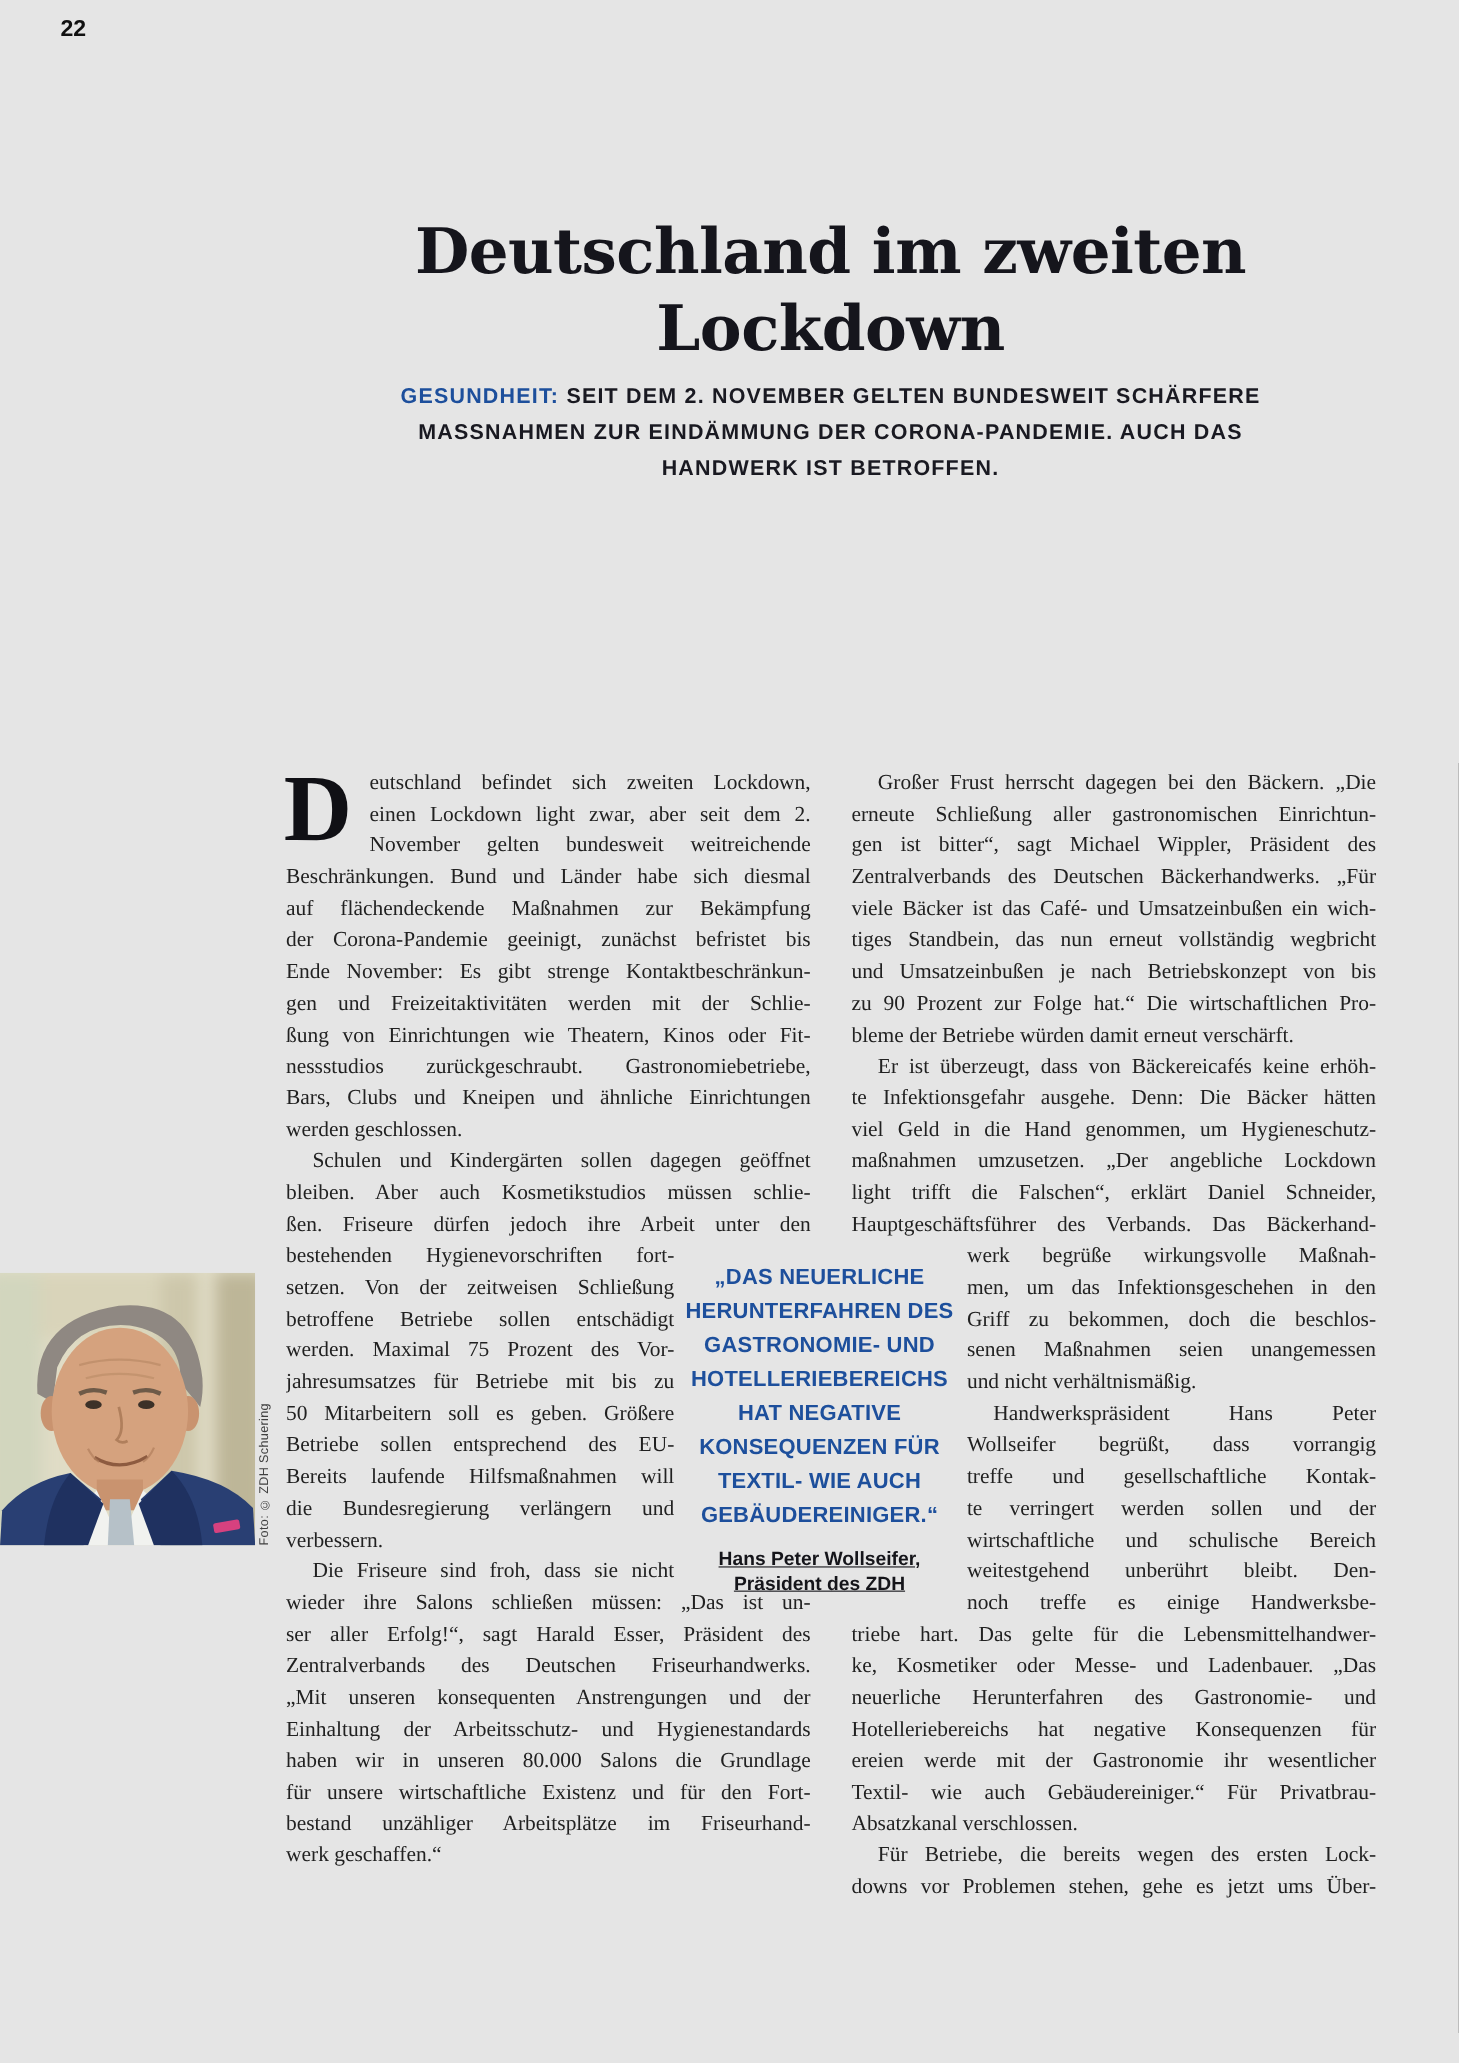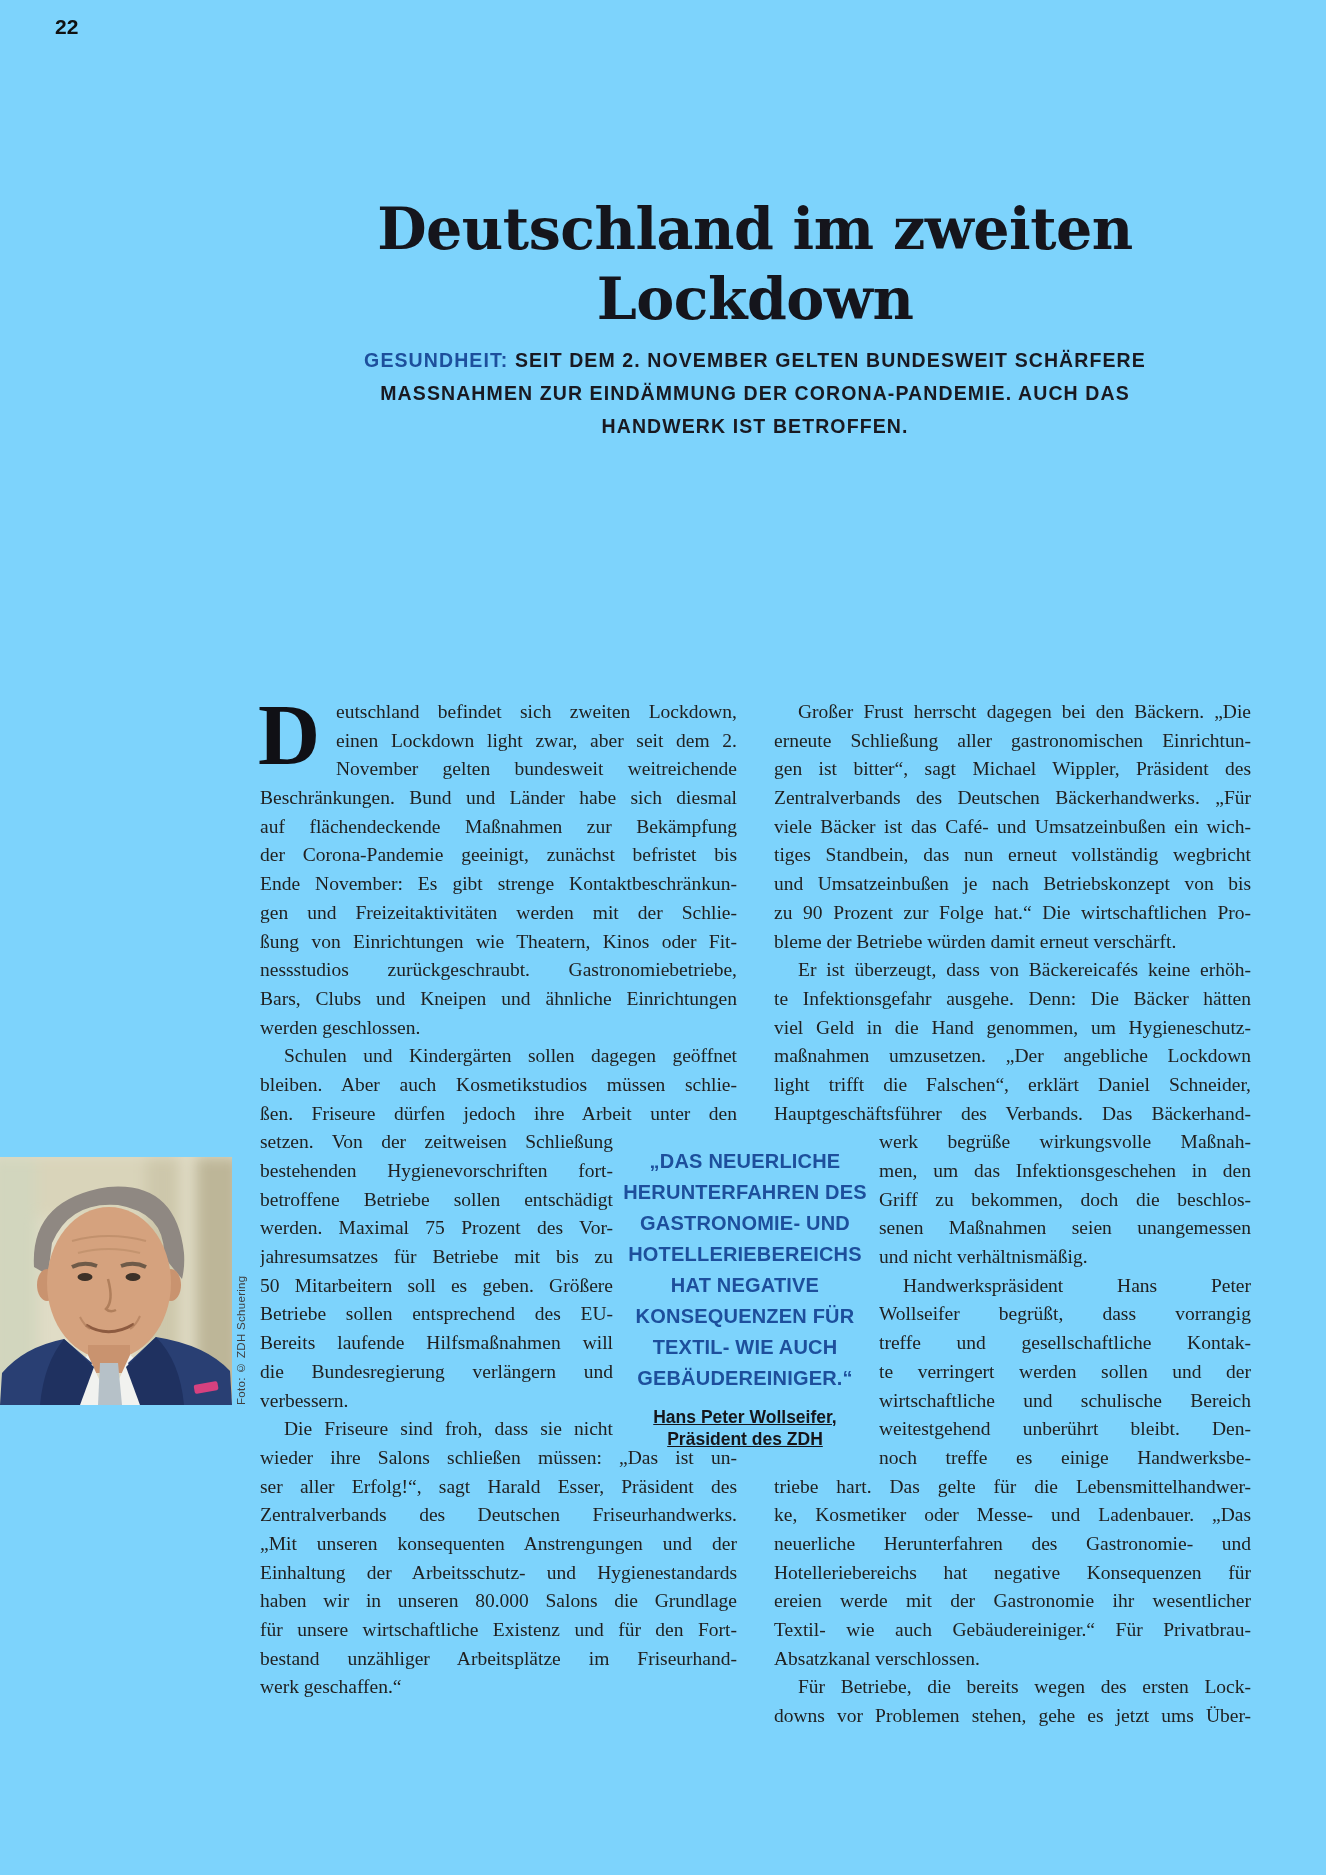--- a/index.html
+++ b/index.html
@@ -1,17 +1,17 @@
 <!DOCTYPE html>
 <html><head>
 <meta charset="utf-8">
 <style>
   html,body{margin:0;padding:0;background:#9a9a9a;}
   #page{
-    position:relative; width:1326px; height:1875px; background:#7dd3fc;
+    position:relative; width:1326px; height:1875px; background:#e5e5e5;
     font-family:"Liberation Serif",serif; color:#212121; overflow:hidden;
     margin:0 auto;
   }
   
   #pagenum{
     position:absolute; left:55px; top:16px;
     font:bold 21px/1 "Liberation Sans",sans-serif; color:#111;
   }
   
   #title{
@@ -112,22 +112,22 @@
         <div class="bl">gen und Freizeitaktivitäten werden mit der Schlie-</div>
         <div class="bl">ßung von Einrichtungen wie Theatern, Kinos oder Fit-</div>
         <div class="bl">nessstudios zurückgeschraubt. Gastronomiebetriebe,</div>
         <div class="bl">Bars, Clubs und Kneipen und ähnliche Einrichtungen</div>
         <div class="bl last">werden geschlossen.</div>
         <div class="bl ind">Schulen und Kindergärten sollen dagegen geöffnet</div>
         <div class="bl">bleiben. Aber auch Kosmetikstudios müssen schlie-</div>
         <div class="bl">ßen. Friseure dürfen jedoch ihre Arbeit unter den</div>
       </div>
     <div class="seg narrow-left">
+        <div class="bl">bestehenden Hygienevorschriften fort-</div>
         <div class="bl">setzen. Von der zeitweisen Schließung</div>
-        <div class="bl">bestehenden Hygienevorschriften fort-</div>
         <div class="bl">betroffene Betriebe sollen entschädigt</div>
         <div class="bl">werden. Maximal 75 Prozent des Vor-</div>
         <div class="bl">jahresumsatzes für Betriebe mit bis zu</div>
         <div class="bl">50 Mitarbeitern soll es geben. Größere</div>
         <div class="bl">Betriebe sollen entsprechend des EU-</div>
         <div class="bl">Bereits laufende Hilfsmaßnahmen will</div>
         <div class="bl">die Bundesregierung verlängern und</div>
         <div class="bl last">verbessern.</div>
         <div class="bl ind">Die Friseure sind froh, dass sie nicht</div>
       </div>

